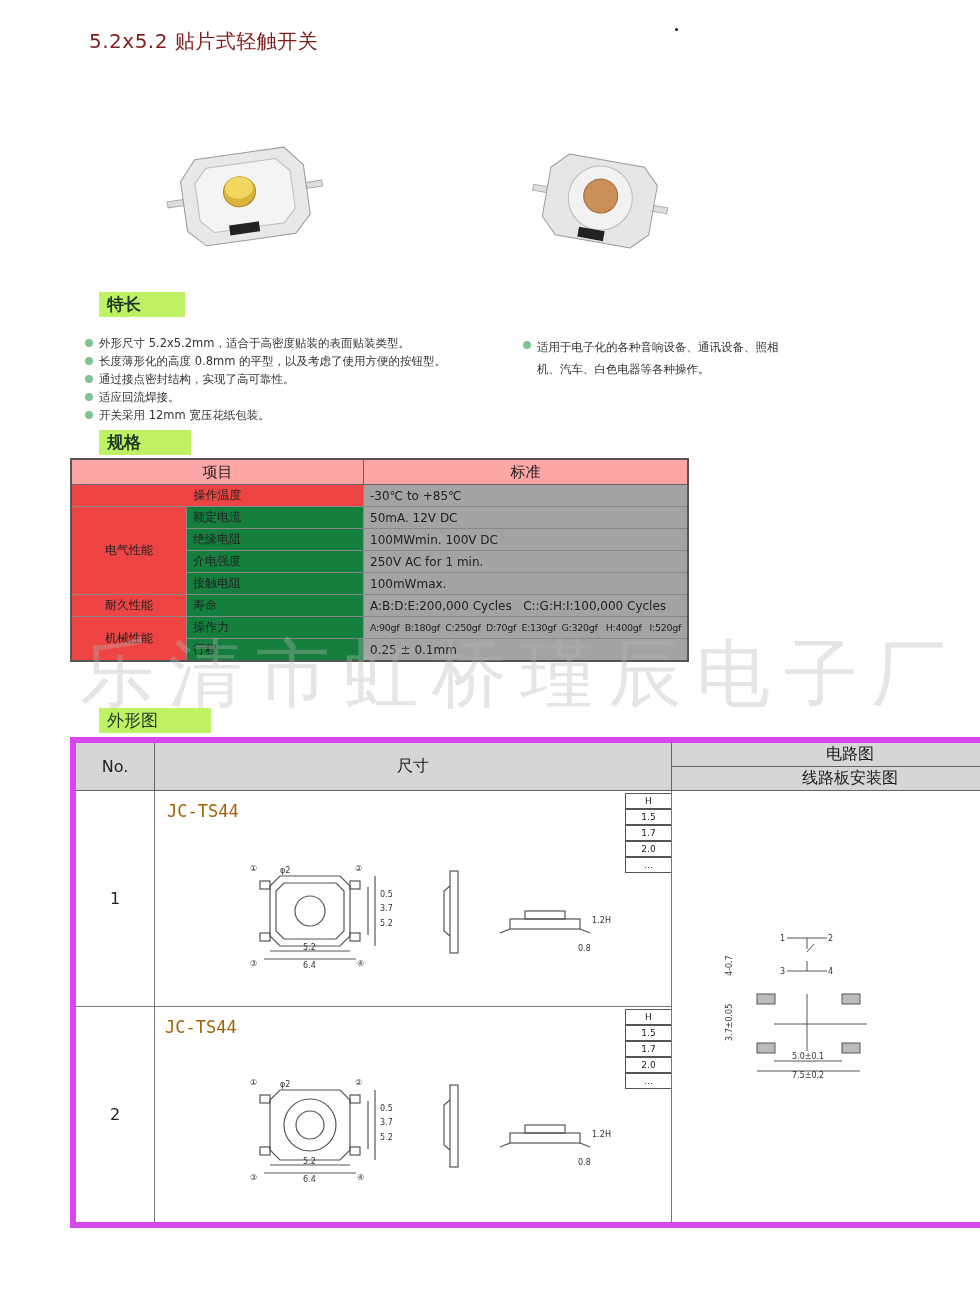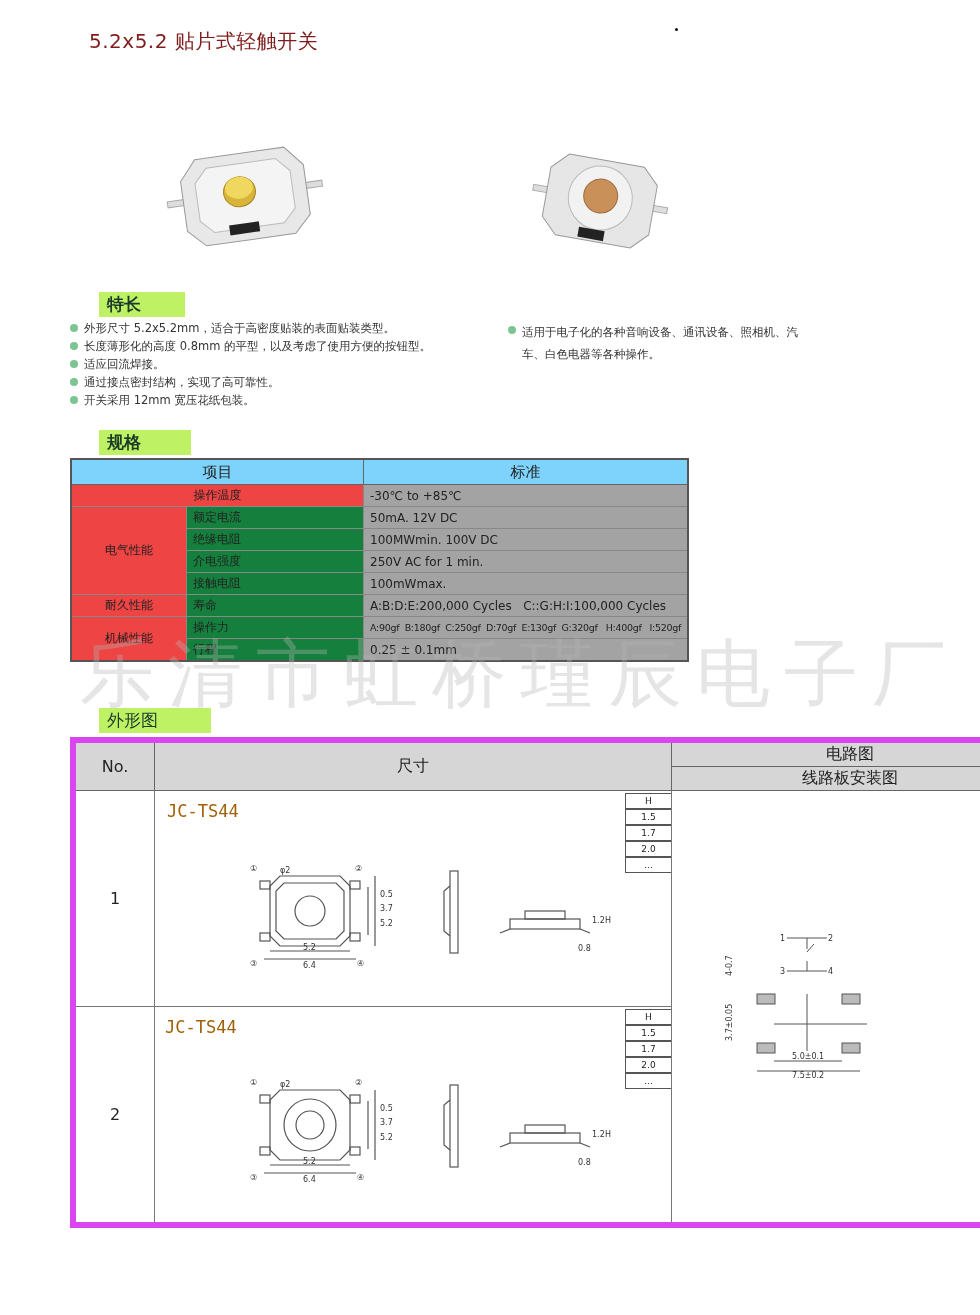--- a/index.html
+++ b/index.html
@@ -8,25 +8,25 @@
   .abs { position:absolute; }
   .title { left:89px; top:28px; font-size:20px; color:#7f1d1d; letter-spacing:0.5px; }
   .dot { left:675px; top:28px; width:3px; height:3px; background:#111; border-radius:50%; }
 
   .section-tag { background:#bef264; color:#1d3a28; font-size:17px; font-weight:bold;
                  padding:1px 16px 2px 8px; height:22px; line-height:22px;margin-left:25px; }
   .features { font-size:11.5px; color:#333; line-height:18px; }
   .features li { list-style:none; position:relative; padding-left:14px; }
   .features li:before { content:""; position:absolute; left:0; top:5px; width:8px; height:8px;
                         border-radius:50%; background:#7cc492; }
-  .features ul { margin:0; padding:0; }
+  .features ul { margin:15px; padding:0; }
 
   table.spec { border-collapse:collapse; position:absolute; left:70px; top:458px; width:619px;
                border:2px solid #555; font-size:12px; }
-  table.spec th { background:#7dd3fc; font-weight:normal; font-size:15px; height:22px;
+  table.spec th { background:#fca5a5; font-weight:normal; font-size:15px; height:22px;
                   border:1px solid #666; }
   table.spec td { border:1px solid #888; height:21px; padding:0 6px; }
   table.spec td.cat { background:#ef4444; text-align:center; }
   table.spec td.sub { background:#15803d; }
   table.spec td.val { background:#a3a3a3; }
 
   table.dims { border-collapse:collapse; position:absolute; left:70px; top:737px; width:964px;
                border:6px solid #d946ef; }
   table.dims th { background:#d6d6d6; font-weight:normal; font-size:16px; border:1px solid #666; }
   table.dims td { border:1px solid #777; vertical-align:top; position:relative; }
@@ -64,22 +64,22 @@
     <rect x="-16" y="30" width="26" height="10" fill="#222"></rect>
     <circle cx="0" cy="-4" r="17" fill="#c9905a" stroke="#9c6a3c"></circle>
   </g>
 </svg>
 
 <div class="abs section-tag" style="left:74px;top:292px;width:62px">特长</div>
 <div class="abs features" style="left:70px;top:319px;width:430px">
   <ul>
     <li>外形尺寸 5.2x5.2mm，适合于高密度贴装的表面贴装类型。</li>
     <li>长度薄形化的高度 0.8mm 的平型，以及考虑了使用方便的按钮型。</li>
+    <li>通过接点密封结构，实现了高可靠性。</li>
     <li>适应回流焊接。</li>
-    <li>通过接点密封结构，实现了高可靠性。</li>
     <li>开关采用 12mm 宽压花纸包装。</li>
   </ul>
 </div>
 <div class="abs features" style="left:508px;top:321px;width:300px;line-height:22px">
   <ul>
       <li>适用于电子化的各种音响设备、通讯设备、照相机、汽车、白色电器等各种操作。</li>
     </ul>
 </div>
 
 <div class="abs section-tag" style="left:74px;top:430px;width:68px">规格</div>

